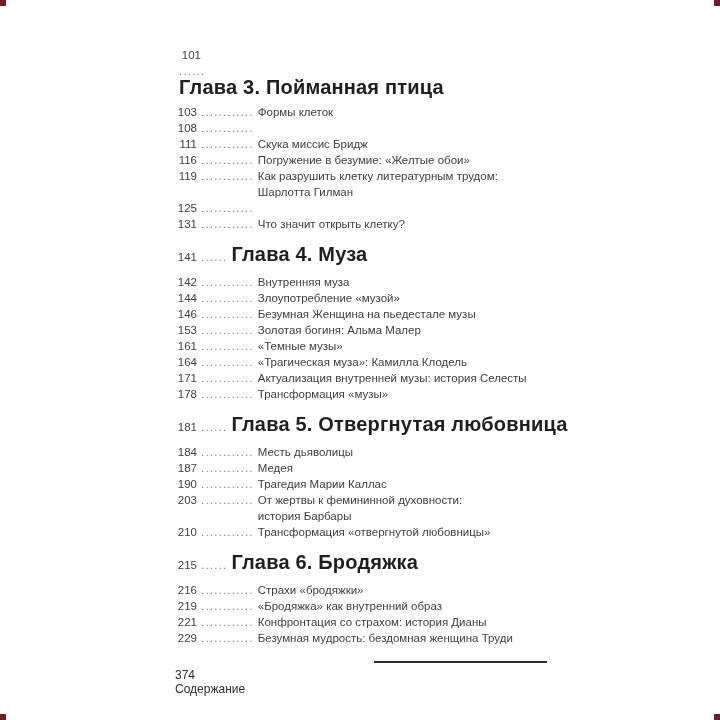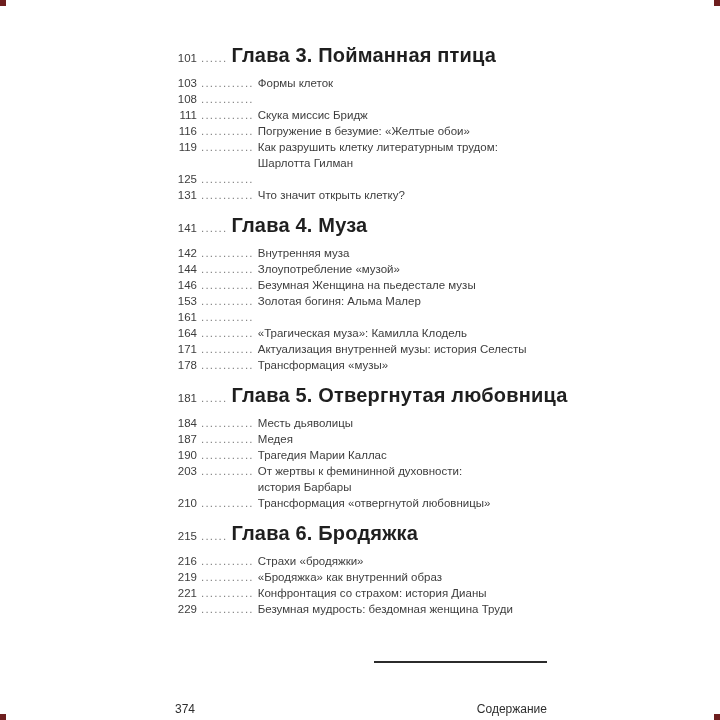--- a/index.html
+++ b/index.html
@@ -13,28 +13,28 @@
   .corner.bl{left:0;bottom:0;}
   .corner.br{right:0;bottom:0;}
 
   .toc{position:absolute;left:175px;top:47px;width:375px;}
   .chapter-block{margin:0;}
   .row{display:flex;align-items:baseline;font-size:11.5px;line-height:16px;color:#3d3d3d;}
   .row .num{flex:none;width:22px;text-align:right;white-space:pre;color:#3d3d3d;}
   .row .dots{flex:none;margin:0 4px;color:#7f7f7f;letter-spacing:1.2px;white-space:nowrap;}
   .row .title{flex:1;white-space:pre;}
   .chapter-row{margin:14px 0 9px 0;}
-  .chapter-block:first-child .chapter-row{margin-top:0;}
+  .chapter-block:first-child .chapter-row{margin-top:0;flex-direction:column;}
   .chapter-row .title{font-size:20px;font-weight:700;color:#1f1f1f;letter-spacing:0.2px;}
   .entry-row .title{color:#3d3d3d;}
 
   .footer-rule{position:absolute;left:374px;top:661px;width:173px;height:2px;background:#2b2b2b;}
   .footer{
-    position:absolute;left:175px;top:702px;width:372px;
-    display:flex;justify-content:space-between;font-size:12px;color:#2e2e2e;
+    position:absolute;left:175px;top:668px;width:372px;
+    display:flex;justify-content:space-between;font-size:12px;color:#2e2e2e;flex-direction:column;
   }
 </style>
 </head>
 <body>
 
 <div class="page">
   <div class="corner tl"></div>
   <div class="corner tr"></div>
   <div class="corner bl"></div>
   <div class="corner br"></div>
@@ -103,20 +103,21 @@
           <span class="title">Безумная Женщина на пьедестале музы</span>
         </div>
         <div class="row entry-row">
           <span class="num">153</span>
           <span class="dots">............</span>
           <span class="title">Золотая богиня: Альма Малер</span>
         </div>
         <div class="row entry-row">
           <span class="num">161</span>
           <span class="dots">............</span>
+          <span class="title">«Темные музы»</span>
         </div>
         <div class="row entry-row">
           <span class="num">164</span>
           <span class="dots">............</span>
           <span class="title">«Трагическая муза»: Камилла Клодель</span>
         </div>
         <div class="row entry-row">
           <span class="num">171</span>
           <span class="dots">............</span>
           <span class="title">Актуализация внутренней музы: история Селесты</span>

